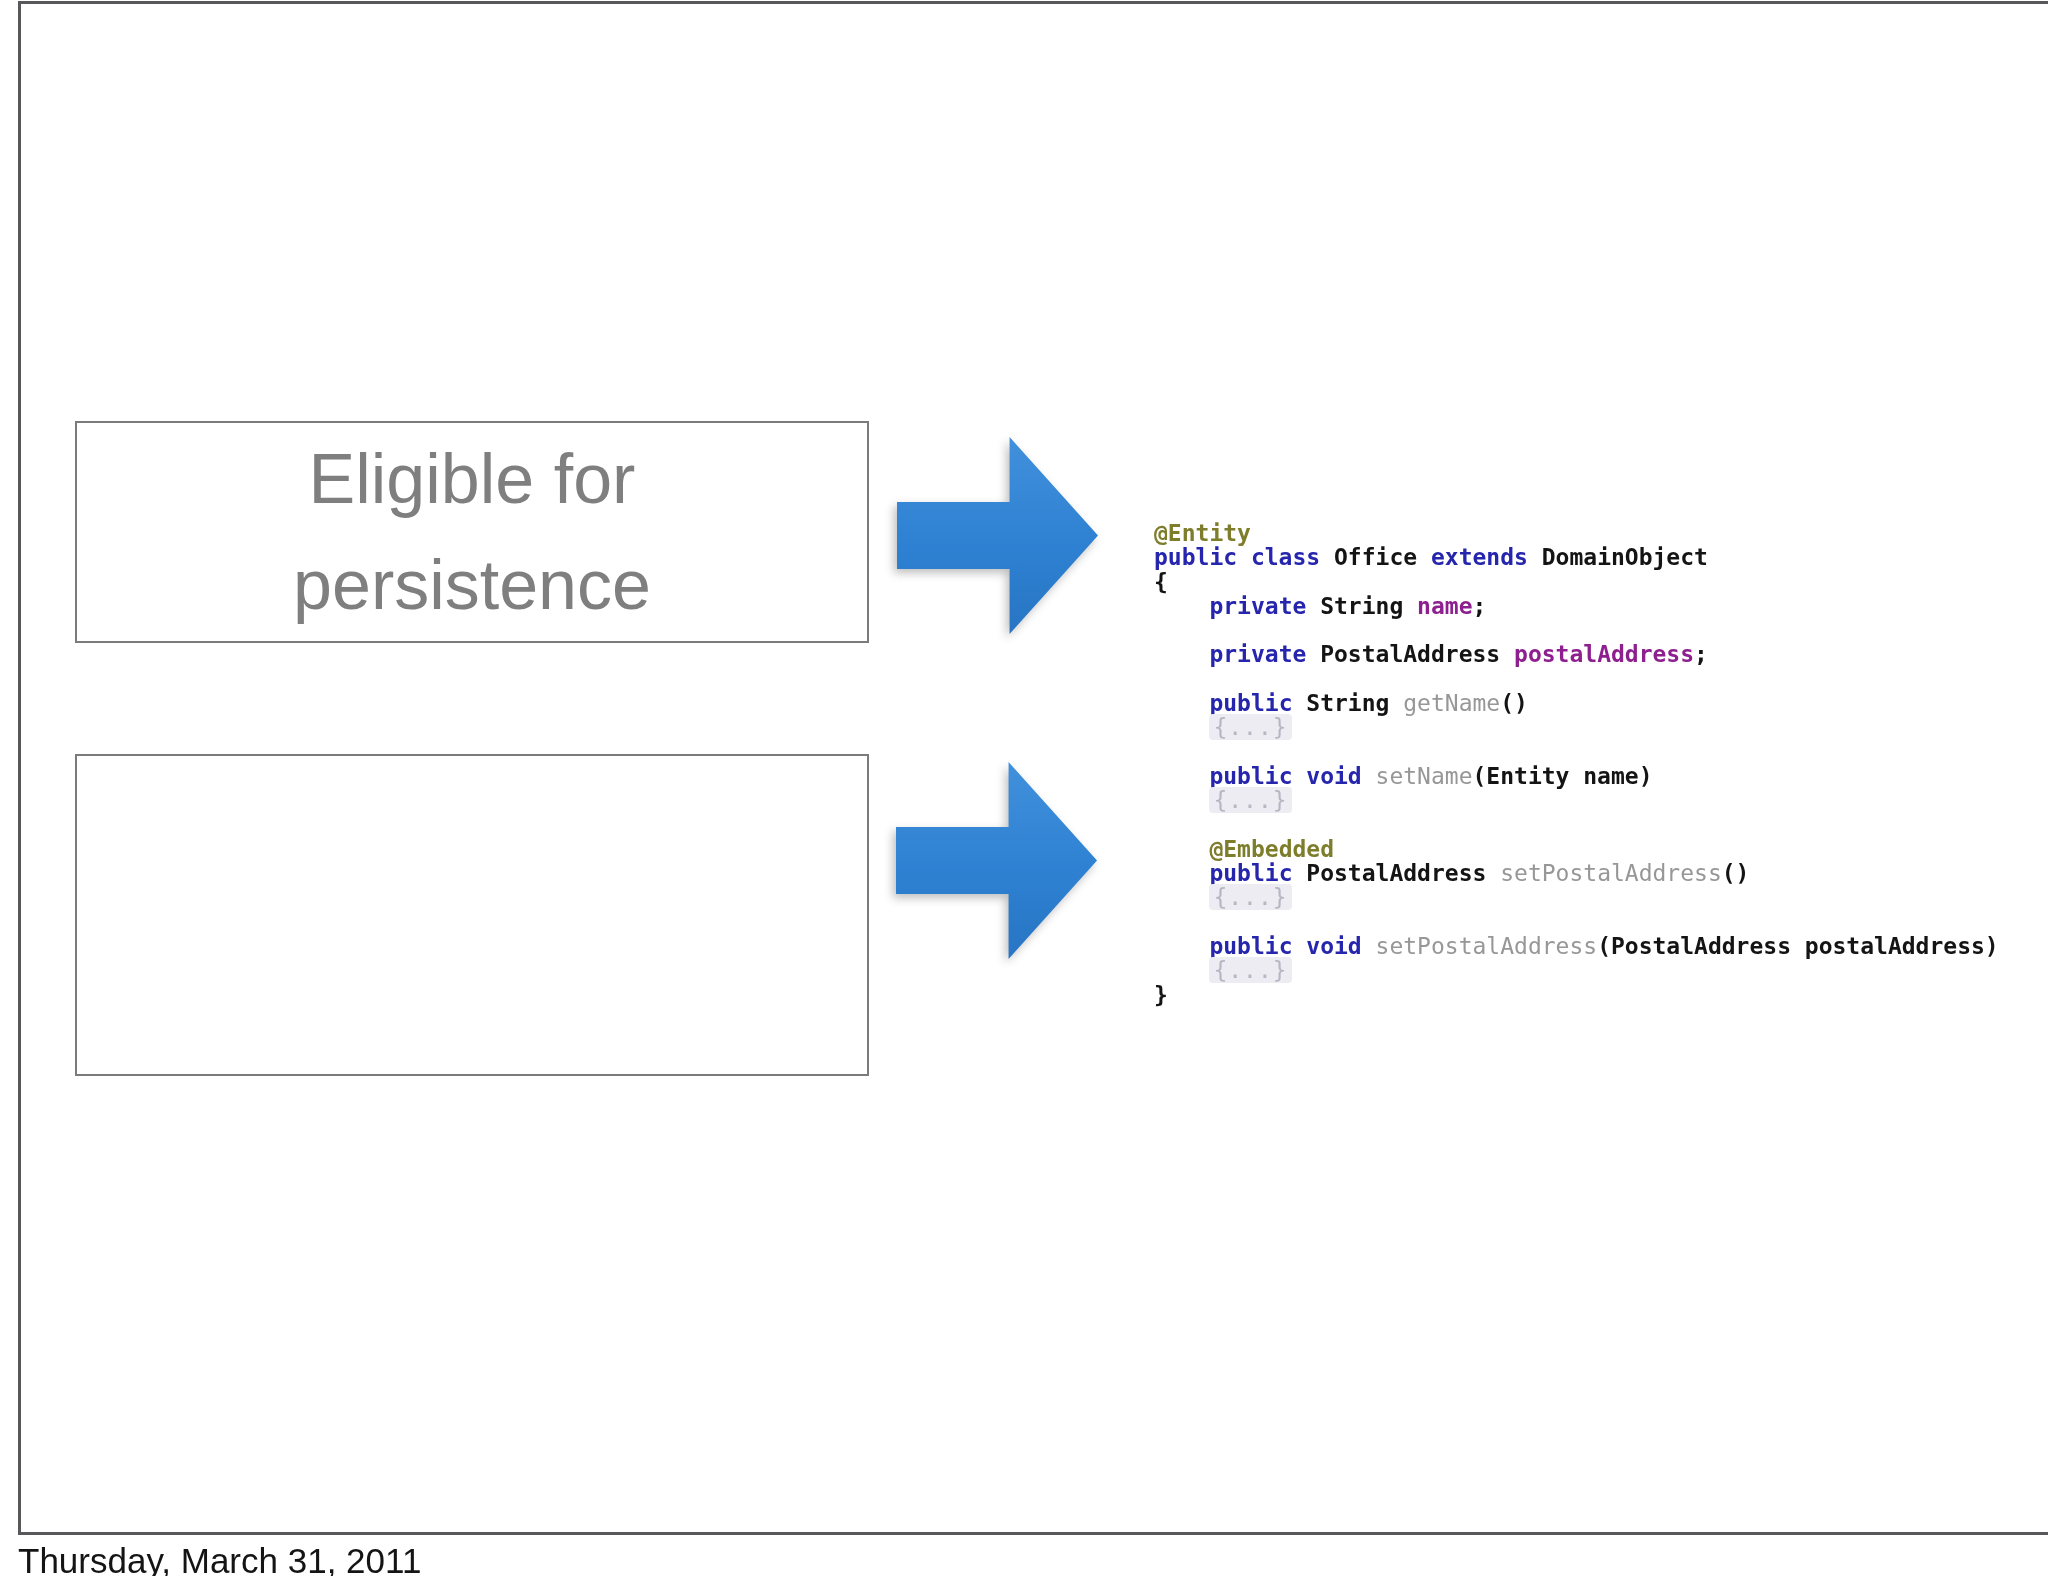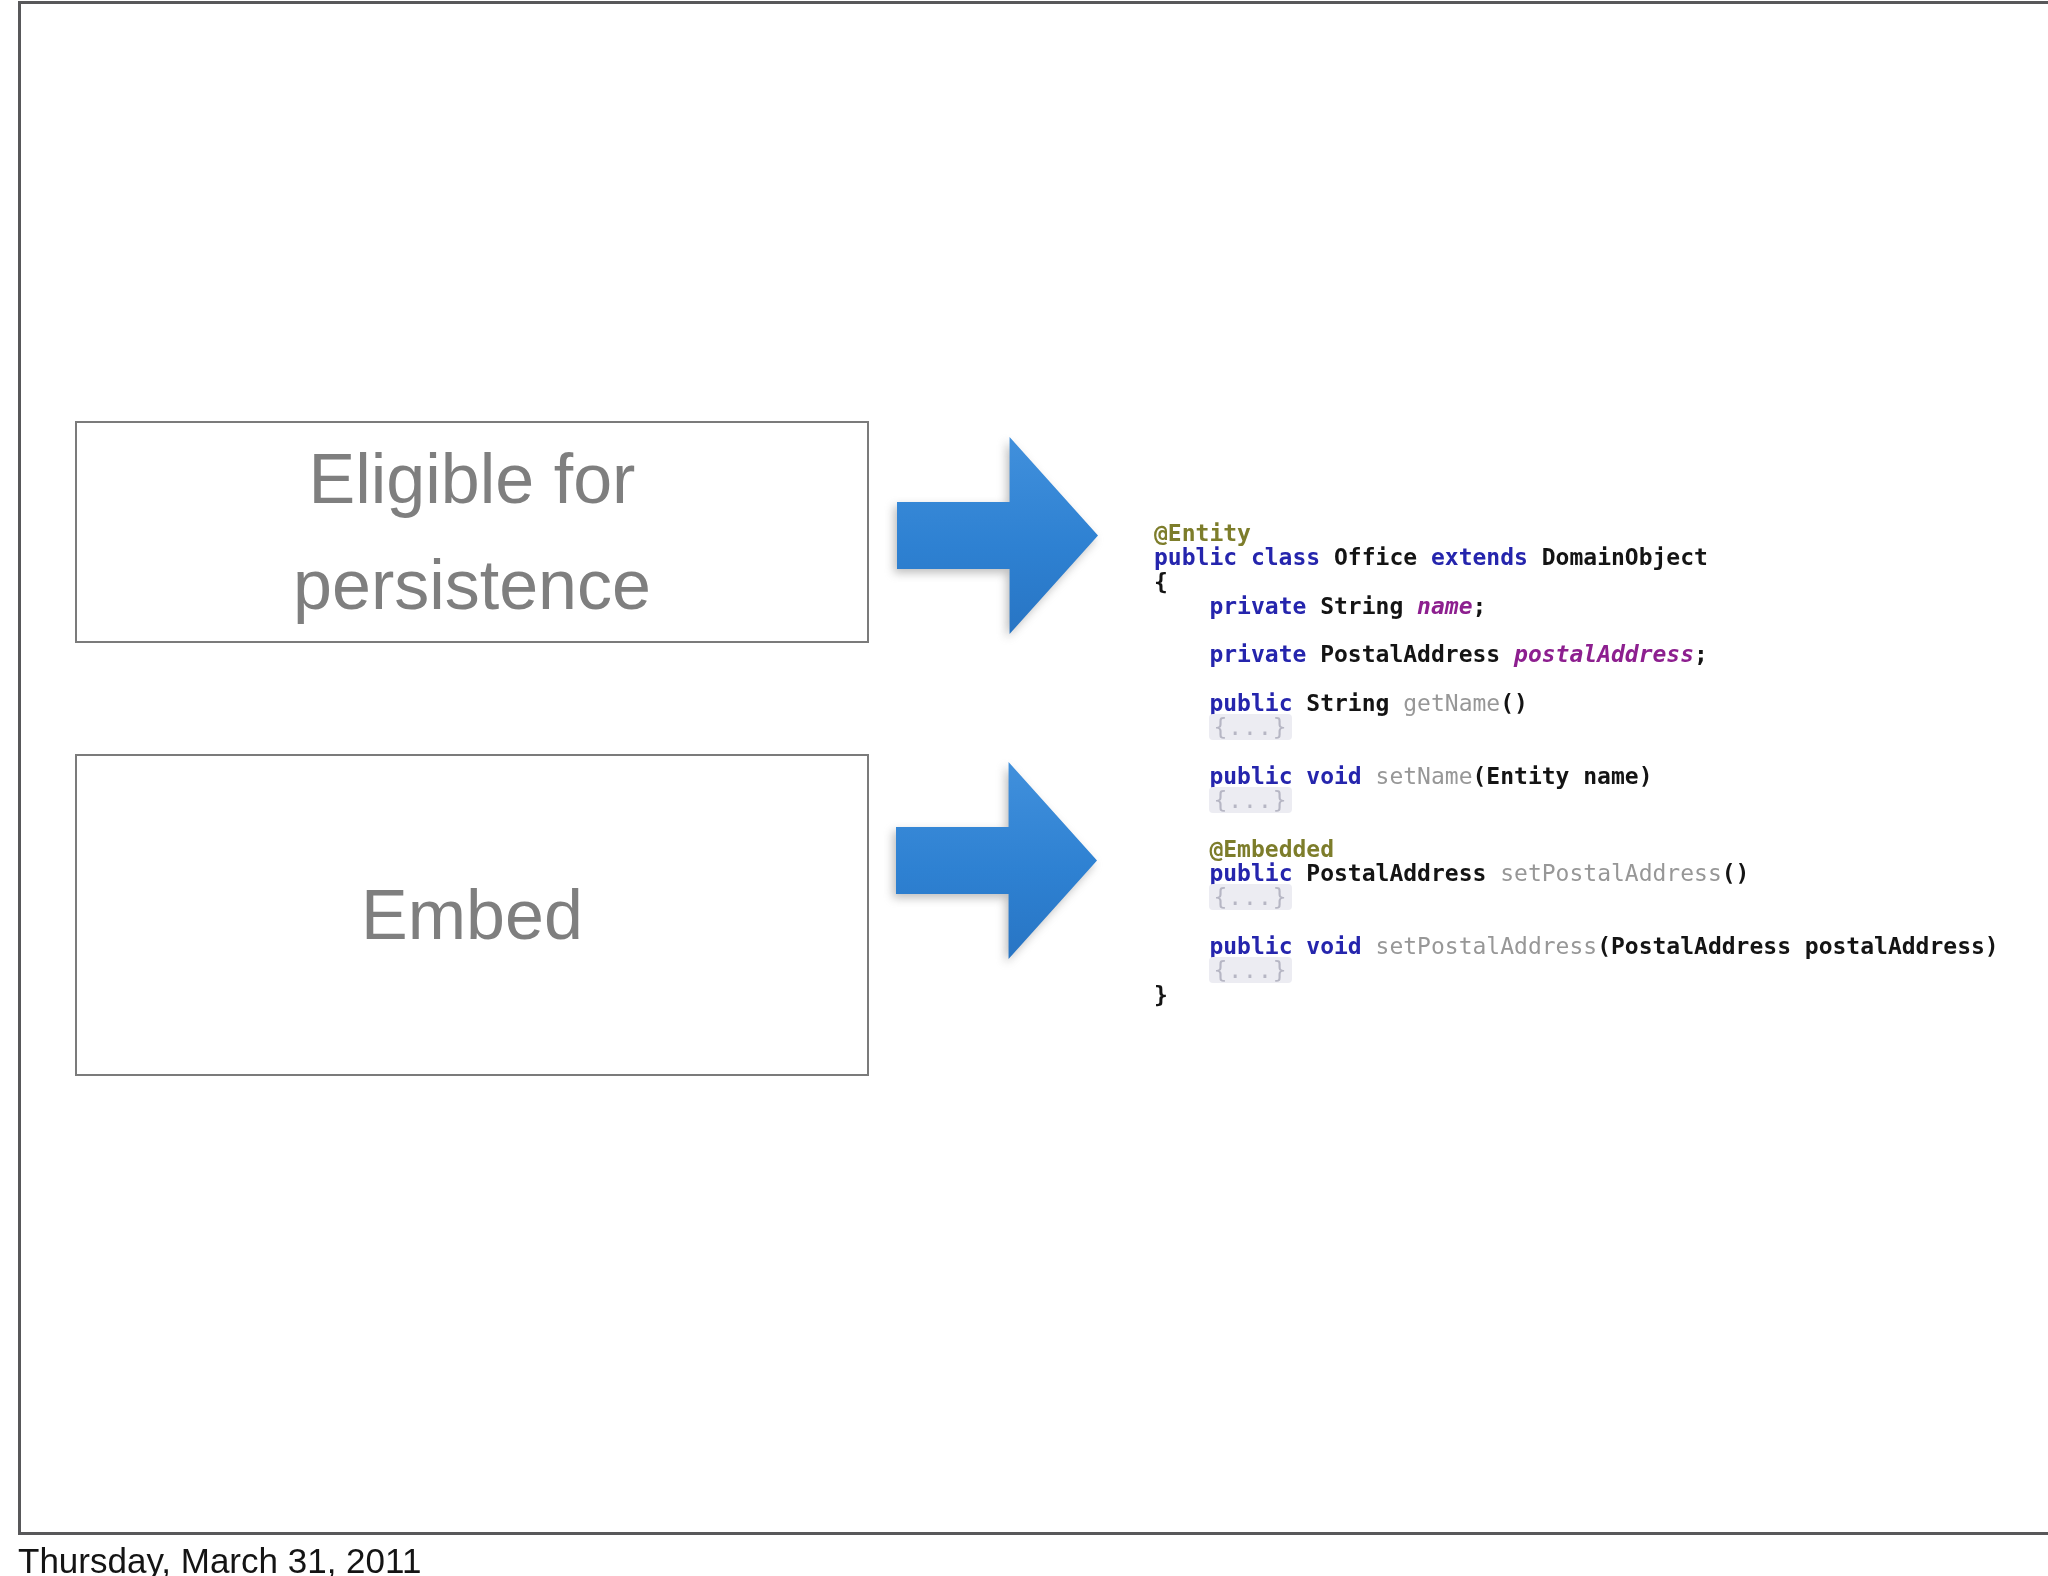--- a/index.html
+++ b/index.html
@@ -52,21 +52,21 @@
     font-family: "DejaVu Sans Mono", monospace;
     font-size: 23px;
     line-height: 24.3px;
     font-weight: bold;
     color: var(--codePlain, #141414);
     white-space: pre;
   }
   .tok-pl { color: var(--codePlain, #141414); }
   .tok-kw { color: var(--codeKeyword, #2525ad); }
   .tok-an { color: var(--codeAnnotation, #7d7d2b); }
-  .tok-fd { color: var(--codeField, #8d1f8f); font-style: italic; }
+  .tok-fd { color: var(--codeField, #8d1f8f); }
   .tok-mt { color: var(--codeMethod, #979797); font-weight: normal; }
   .tok-fold {
     color: var(--codeFoldText, #b6b6c4);
     background: var(--codeFoldBg, #ececf2);
     font-weight: normal;
     border-radius: 4px;
     padding: 0 4px;
     letter-spacing: 1px;
   }
   .footer {
@@ -80,21 +80,20 @@
 <body>
 
 <div class="slide">
 
   <div class="callout callout-1">
     <div>Eligible for</div>
     <div>persistence</div>
   </div>
 
   <div class="callout callout-2">
-    <div>Embed</div>
   </div>
 
   <div class="arrow arrow-1">
     <div class="arrow-shape"></div>
   </div>
 
   <div class="arrow arrow-2">
     <div class="arrow-shape"></div>
   </div>
 

